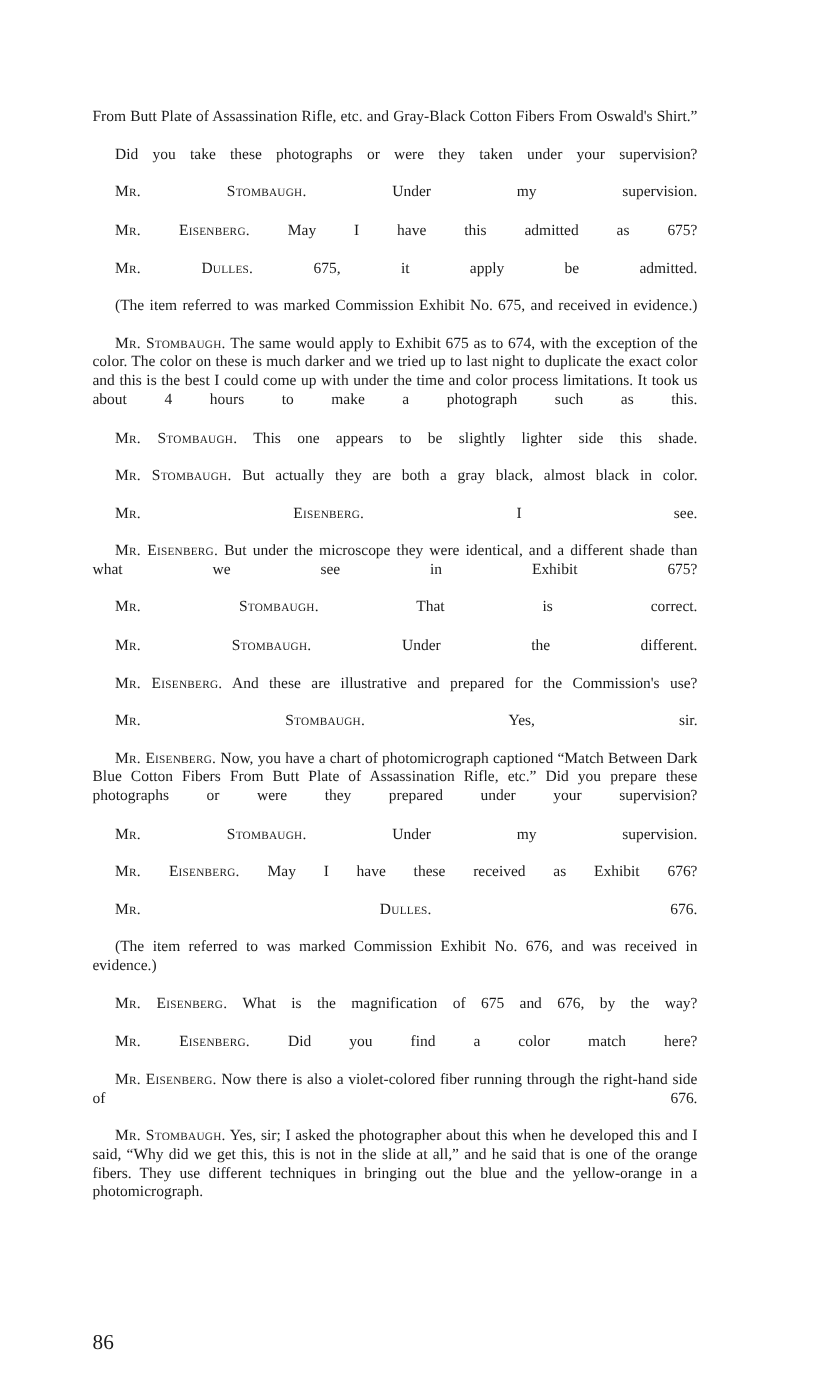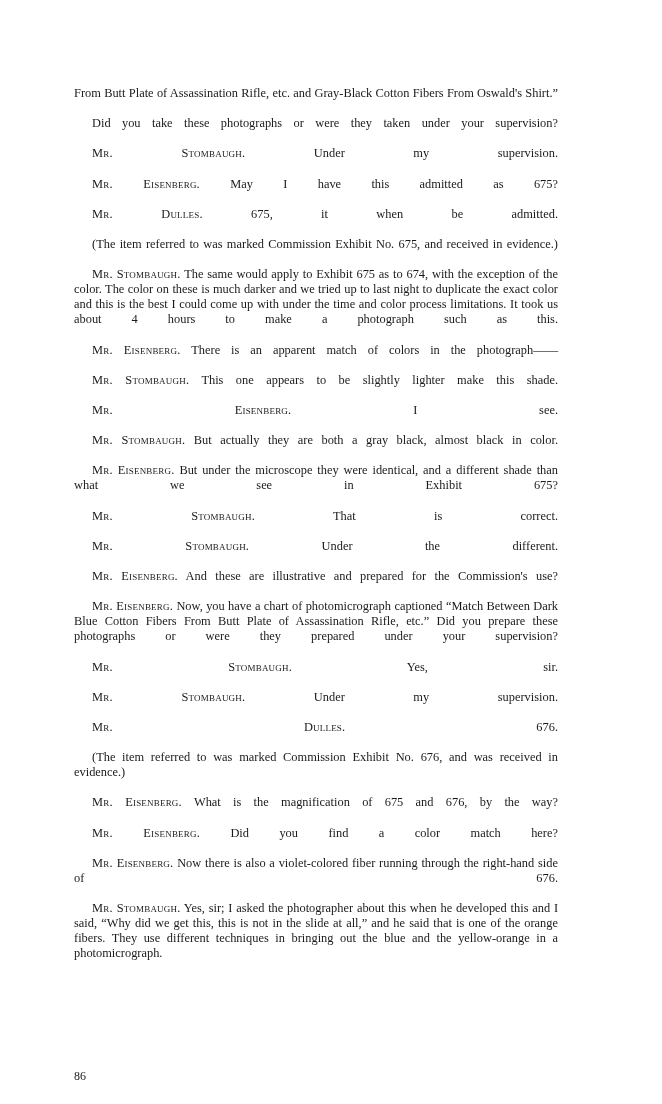--- a/index.html
+++ b/index.html
@@ -38,55 +38,55 @@
     text-indent: 18px;
   }
   .sc {
     font-variant: small-caps;
     letter-spacing: 0.2px;
   }
   .page-number {
     position: absolute;
     left: 74px;
     bottom: 48px;
-    font-size: 12px;
+    font-size: 17px;
     font-family: "Liberation Serif", "DejaVu Serif", serif;
     color: #1a1a1a;
   }
   
   .para:after {
     content: "";
     display: inline-block;
     width: 100%;
   }
   .para { }
 </style>
 </head>
 <body>
 
 <div class="page">
   <div class="transcript" id="transcript">
       <div class="para"><span>From Butt Plate of Assassination Rifle, etc. and Gray-Black Cotton Fibers From Oswald's Shirt.”</span></div>
       <div class="para indent"><span>Did you take these photographs or were they taken under your supervision?</span></div>
       <div class="para indent"><span class="sc">Mr. Stombaugh.</span> <span>Under my supervision.</span></div>
       <div class="para indent"><span class="sc">Mr. Eisenberg.</span> <span>May I have this admitted as 675?</span></div>
-      <div class="para indent"><span class="sc">Mr. Dulles.</span> <span>675, it when be admitted.</span></div>
+      <div class="para indent"><span class="sc">Mr. Dulles.</span> <span>675, it apply be admitted.</span></div>
       <div class="para indent"><span>(The item referred to was marked Commission Exhibit No. 675, and received in evidence.)</span></div>
       <div class="para indent"><span class="sc">Mr. Stombaugh.</span> <span>The same would apply to Exhibit 675 as to 674, with the exception of the color. The color on these is much darker and we tried up to last night to duplicate the exact color and this is the best I could come up with under the time and color process limitations. It took us about 4 hours to make a photograph such as this.</span></div>
-      <div class="para indent"><span class="sc">Mr. Eisenberg.</span> <span>There is an apparent match of colors in the photograph——</span></div>
-      <div class="para indent"><span class="sc">Mr. Stombaugh.</span> <span>This one appears to be slightly lighter make this shade.</span></div>
+      <div class="para indent"><span class="sc">Mr. Stombaugh.</span> <span>This one appears to be slightly lighter side this shade.</span></div>
+      <div class="para indent"><span class="sc">Mr. Stombaugh.</span> <span>But actually they are both a gray black, almost black in color.</span></div>
       <div class="para indent"><span class="sc">Mr. Eisenberg.</span> <span>I see.</span></div>
-      <div class="para indent"><span class="sc">Mr. Stombaugh.</span> <span>But actually they are both a gray black, almost black in color.</span></div>
       <div class="para indent"><span class="sc">Mr. Eisenberg.</span> <span>But under the microscope they were identical, and a different shade than what we see in Exhibit 675?</span></div>
       <div class="para indent"><span class="sc">Mr. Stombaugh.</span> <span>That is correct.</span></div>
       <div class="para indent"><span class="sc">Mr. Stombaugh.</span> <span>Under the different.</span></div>
       <div class="para indent"><span class="sc">Mr. Eisenberg.</span> <span>And these are illustrative and prepared for the Commission's use?</span></div>
+      <div class="para indent"><span class="sc">Mr. Stombaugh.</span> <span>Yes, sir.</span></div>
       <div class="para indent"><span class="sc">Mr. Eisenberg.</span> <span>Now, you have a chart of photomicrograph captioned “Match Between Dark Blue Cotton Fibers From Butt Plate of Assassination Rifle, etc.” Did you prepare these photographs or were they prepared under your supervision?</span></div>
-      <div class="para indent"><span class="sc">Mr. Stombaugh.</span> <span>Yes, sir.</span></div>
       <div class="para indent"><span class="sc">Mr. Stombaugh.</span> <span>Under my supervision.</span></div>
+      <div class="para indent"><span class="sc">Mr. Eisenberg.</span> <span>May I have these received as Exhibit 676?</span></div>
       <div class="para indent"><span class="sc">Mr. Dulles.</span> <span>676.</span></div>
       <div class="para indent"><span>(The item referred to was marked Commission Exhibit No. 676, and was received in evidence.)</span></div>
       <div class="para indent"><span class="sc">Mr. Eisenberg.</span> <span>What is the magnification of 675 and 676, by the way?</span></div>
       <div class="para indent"><span class="sc">Mr. Eisenberg.</span> <span>Did you find a color match here?</span></div>
       <div class="para indent"><span class="sc">Mr. Eisenberg.</span> <span>Now there is also a violet-colored fiber running through the right-hand side of 676.</span></div>
       <div class="para indent"><span class="sc">Mr. Stombaugh.</span> <span>Yes, sir; I asked the photographer about this when he developed this and I said, “Why did we get this, this is not in the slide at all,” and he said that is one of the orange fibers. They use different techniques in bringing out the blue and the yellow-orange in a photomicrograph.</span></div>
     </div>
   <div class="page-number">86</div>
 </div>
 

